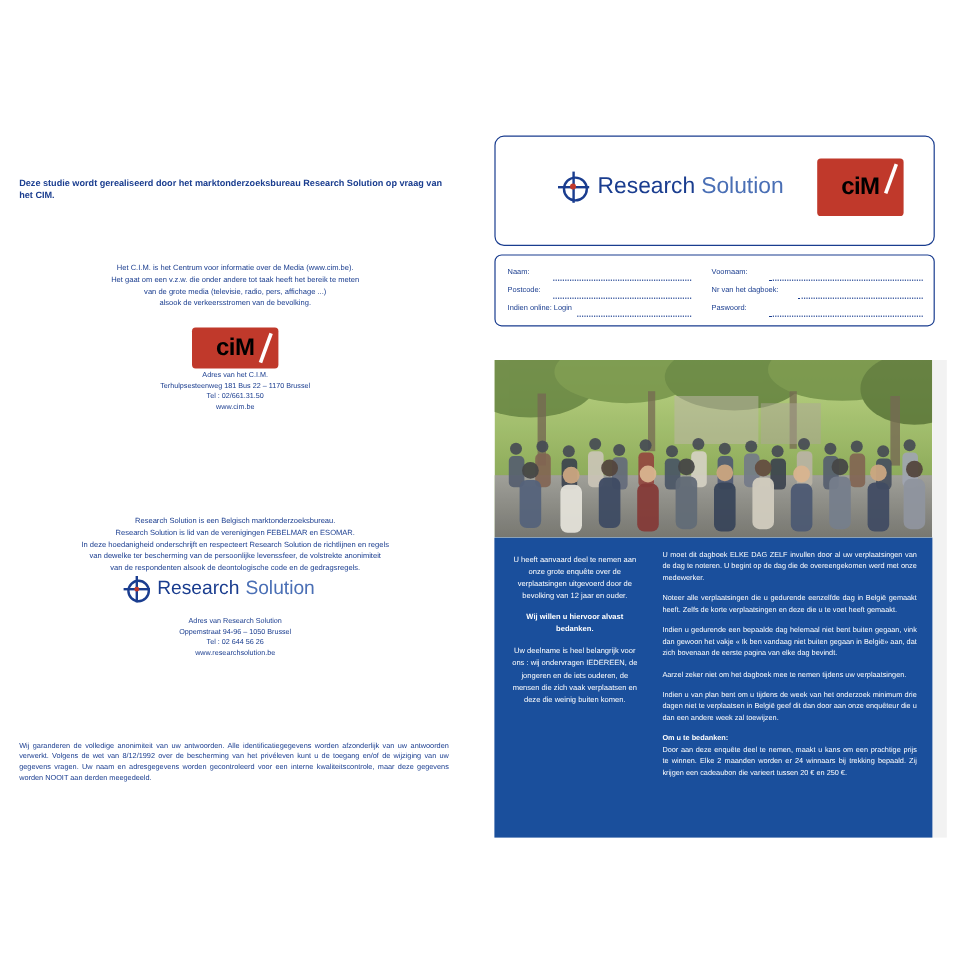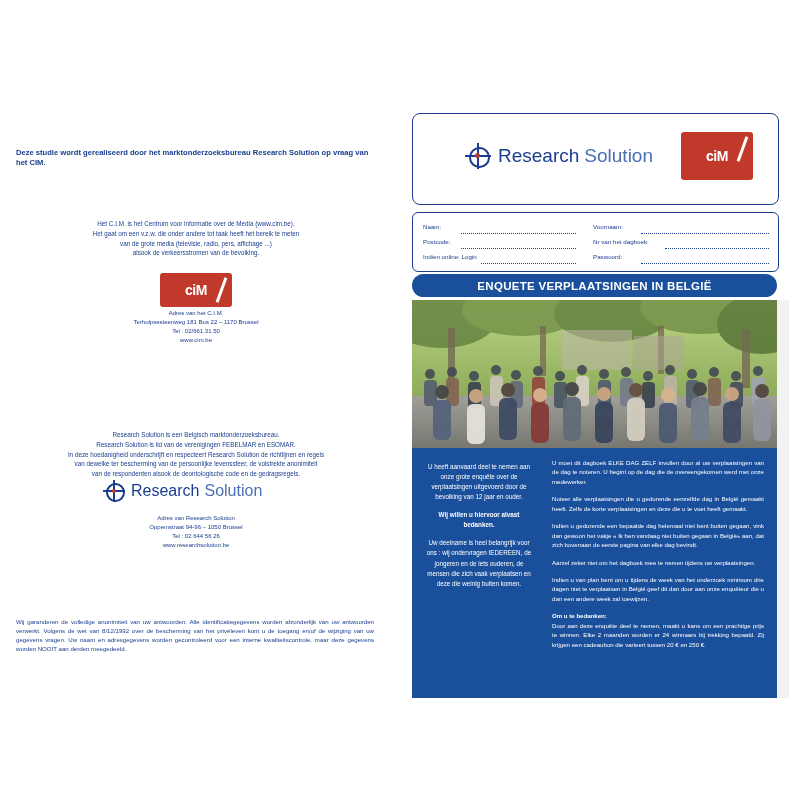--- a/index.html
+++ b/index.html
@@ -19,21 +19,21 @@
   #rs-body{top:430px;}
 
   .l-addr{position:absolute;left:0;width:392px;text-align:center;font-size:6px;color:#1a3d8f;line-height:1.5;}
   #cim-address{top:309px;}
   #rs-address{top:514px;}
 
   
   #cim-logo-left{position:absolute;left:160px;top:273px;width:72px;height:34px;}
   .cim-box{width:100%;height:100%;background:#c0392b;border-radius:3px;position:relative;}
   .cim-text{position:absolute;left:0;top:0;width:100%;height:100%;display:flex;align-items:center;justify-content:center;
-    color:#ffffff;font-size:14px;font-weight:bold;font-family:"Liberation Sans",sans-serif;letter-spacing:-0.5px;text-align:center;}
+    color:#000000;font-size:20px;font-weight:bold;font-family:"Liberation Sans",sans-serif;letter-spacing:-0.5px;text-align:center;}
   .cim-slash{position:absolute;right:9px;top:4px;width:3px;height:26px;background:#ffffff;transform:rotate(20deg);}
 
   
   #rs-logo-left{position:absolute;left:103px;top:477px;width:190px;height:28px;display:flex;align-items:center;}
   .rs-mark{width:22px;height:22px;position:relative;flex:0 0 auto;margin-right:6px;}
   .rs-mark .ring{position:absolute;left:3px;top:3px;width:15px;height:15px;border:2px solid #1a3d8f;border-radius:50%;}
   .rs-mark .dot{position:absolute;left:8.5px;top:8.5px;width:4px;height:4px;background:#c0392b;border-radius:50%;}
   .rs-mark .hl{position:absolute;left:0;top:10px;width:22px;height:1.5px;background:#1a3d8f;}
   .rs-mark .vl{position:absolute;left:10px;top:0;width:1.5px;height:22px;background:#1a3d8f;}
   .rs-word1{font-size:16px;font-weight:normal;color:#1a3d8f;}
@@ -170,23 +170,20 @@
       <span class="f-line" style="left:252px;top:9px;width:104px;"></span>
     </div>
     <div class="f-row" style="top:40px;">
       <span class="f-lab" style="left:10px;top:0;">Indien online: Login</span>
       <span class="f-line" style="left:68px;top:9px;width:95px;"></span>
       <span class="f-lab" style="left:180px;top:0;">Paswoord:</span>
       <span class="f-line" style="left:228px;top:9px;width:128px;"></span>
     </div>
   </div>
 
-  <div id="banner">
-    <span id="banner-text">ENQUETE VERPLAATSINGEN IN BELGIË</span>
-  </div>
 
   <div id="photo">
     <svg width="365" height="148" viewBox="0 0 365 148" xmlns="http://www.w3.org/2000/svg">
       <defs>
         <linearGradient id="sky" x1="0" y1="0" x2="0" y2="1">
           <stop offset="0%" stop-color="#b9d37e"></stop>
             <stop offset="55%" stop-color="#8fae58"></stop>
             <stop offset="100%" stop-color="#6b8a3e"></stop>
         </linearGradient>
         <linearGradient id="ground" x1="0" y1="0" x2="0" y2="1">

